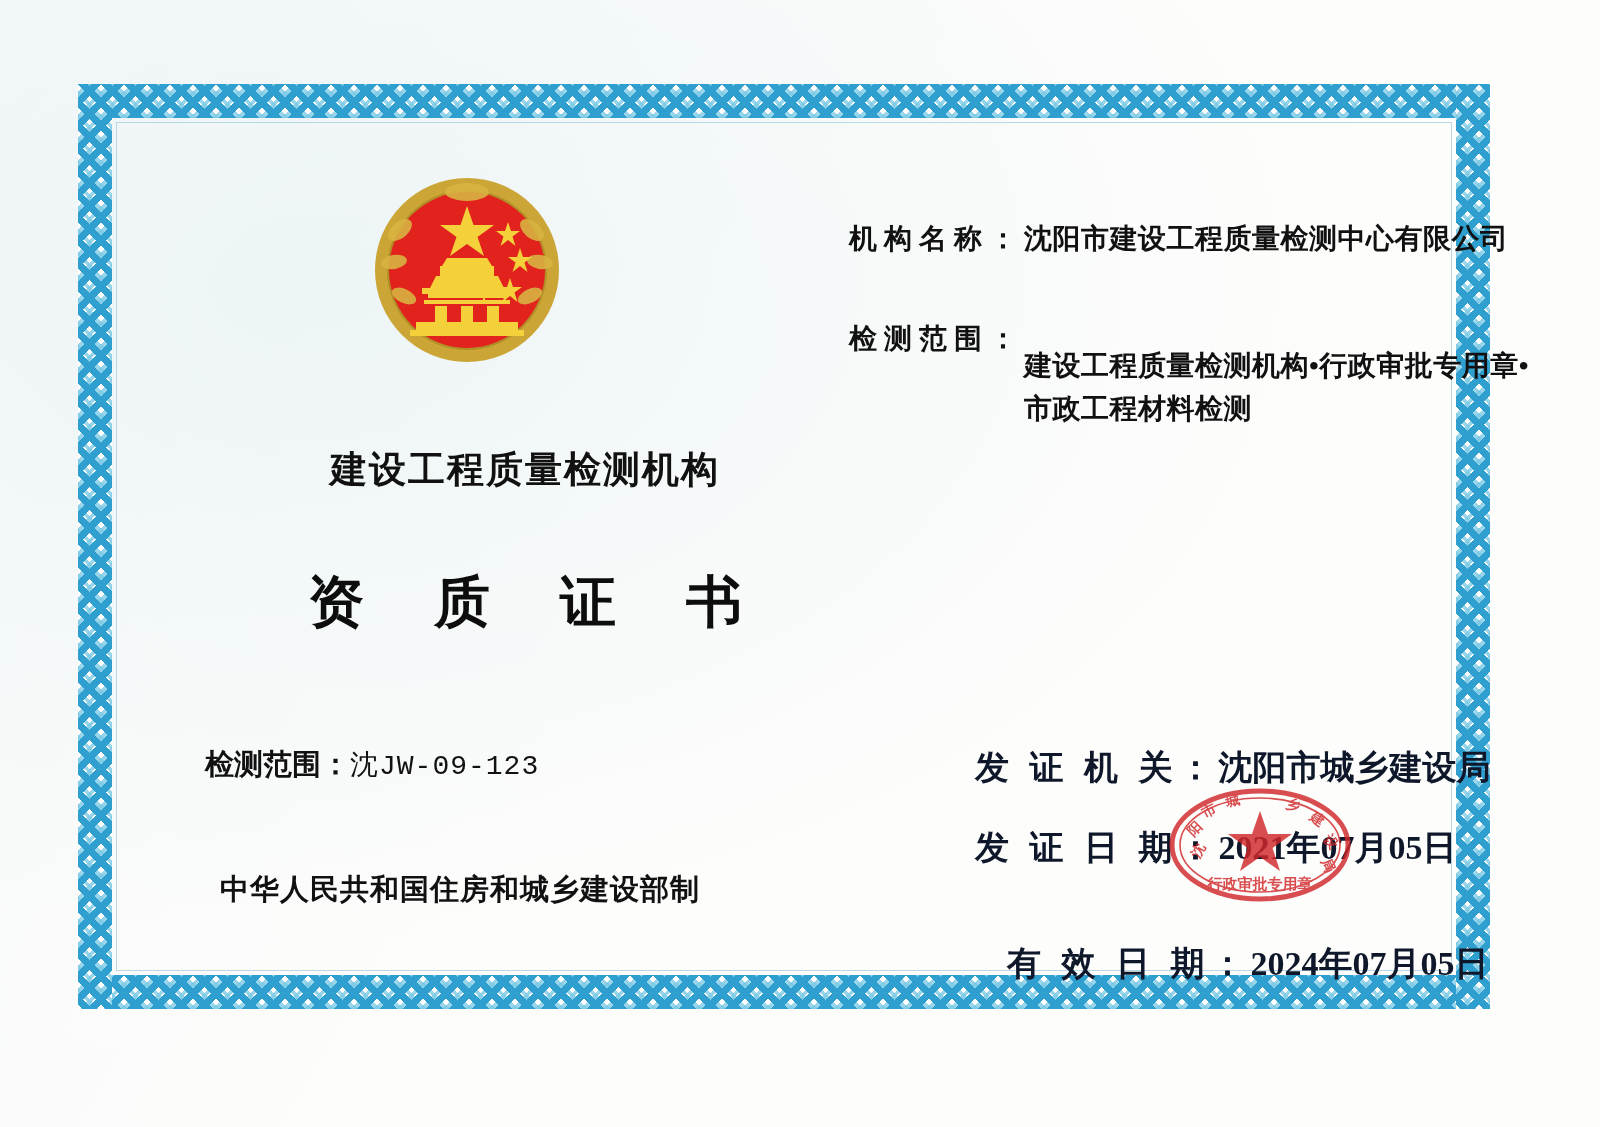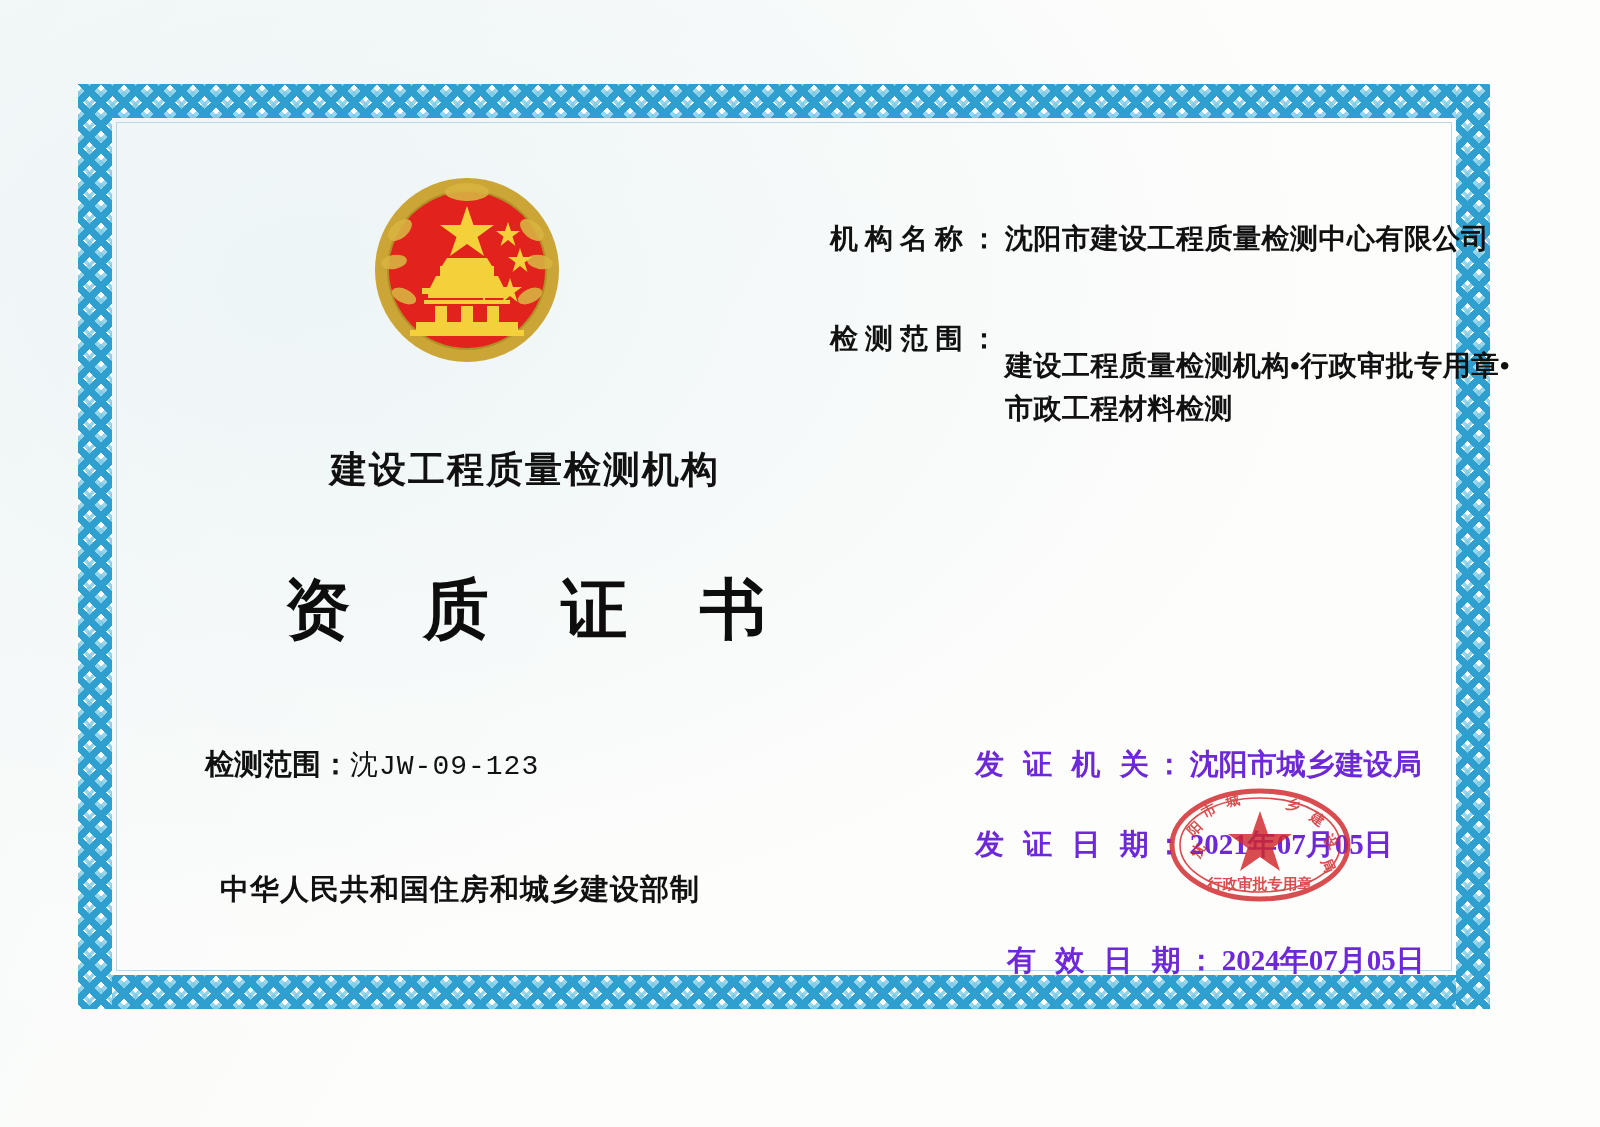--- a/index.html
+++ b/index.html
@@ -97,37 +97,38 @@
     letter-spacing: 2px;
     color: #111;
   }
   .title-big {
     position: absolute;
     left: 125px;
     top: 440px;
     width: 560px;
     text-align: center;
     font-family: "Liberation Serif", serif;
-    font-size: 66px;
+    font-size: 56px;
     font-weight: 700;
     letter-spacing: 28px;
     text-indent: 28px;
     color: #0d0d0d;
   }
 
   
   .field {
     position: absolute;
     font-size: 28px;
     color: #111;
     font-weight: 700;
     white-space: nowrap;
   }
   .field-label {
     letter-spacing: 7px;
+    margin-left: 19px;
   }
   .field-value {
     letter-spacing: 0.5px;
     margin-top: 24px;
   }
 
   #org-name-row   { left: 710px; top: 95px; }
   #scope-row      { left: 710px; top: 195px; }
   .scope-value {
     display: inline-block;
@@ -162,23 +163,23 @@
     font-weight: 700;
     color: #111;
     white-space: nowrap;
     letter-spacing: 1px;
   }
 
   
   .right-row {
     position: absolute;
     left: 855px;
-    font-size: 29px;
-    font-weight: 700;
-    color: #6d28d9;
+    font-size: 34px;
+    font-weight: 700;
+    color: #0f172a;
     white-space: nowrap;
   }
   .right-row .lab { letter-spacing: 6px; }
   #issuing-authority-row { top: 620px; }
   #issue-date-row        { top: 700px; }
   #expiry-date-row       { top: 816px; margin-left: 32px; }
 
   
   .seal {
     position: absolute;

